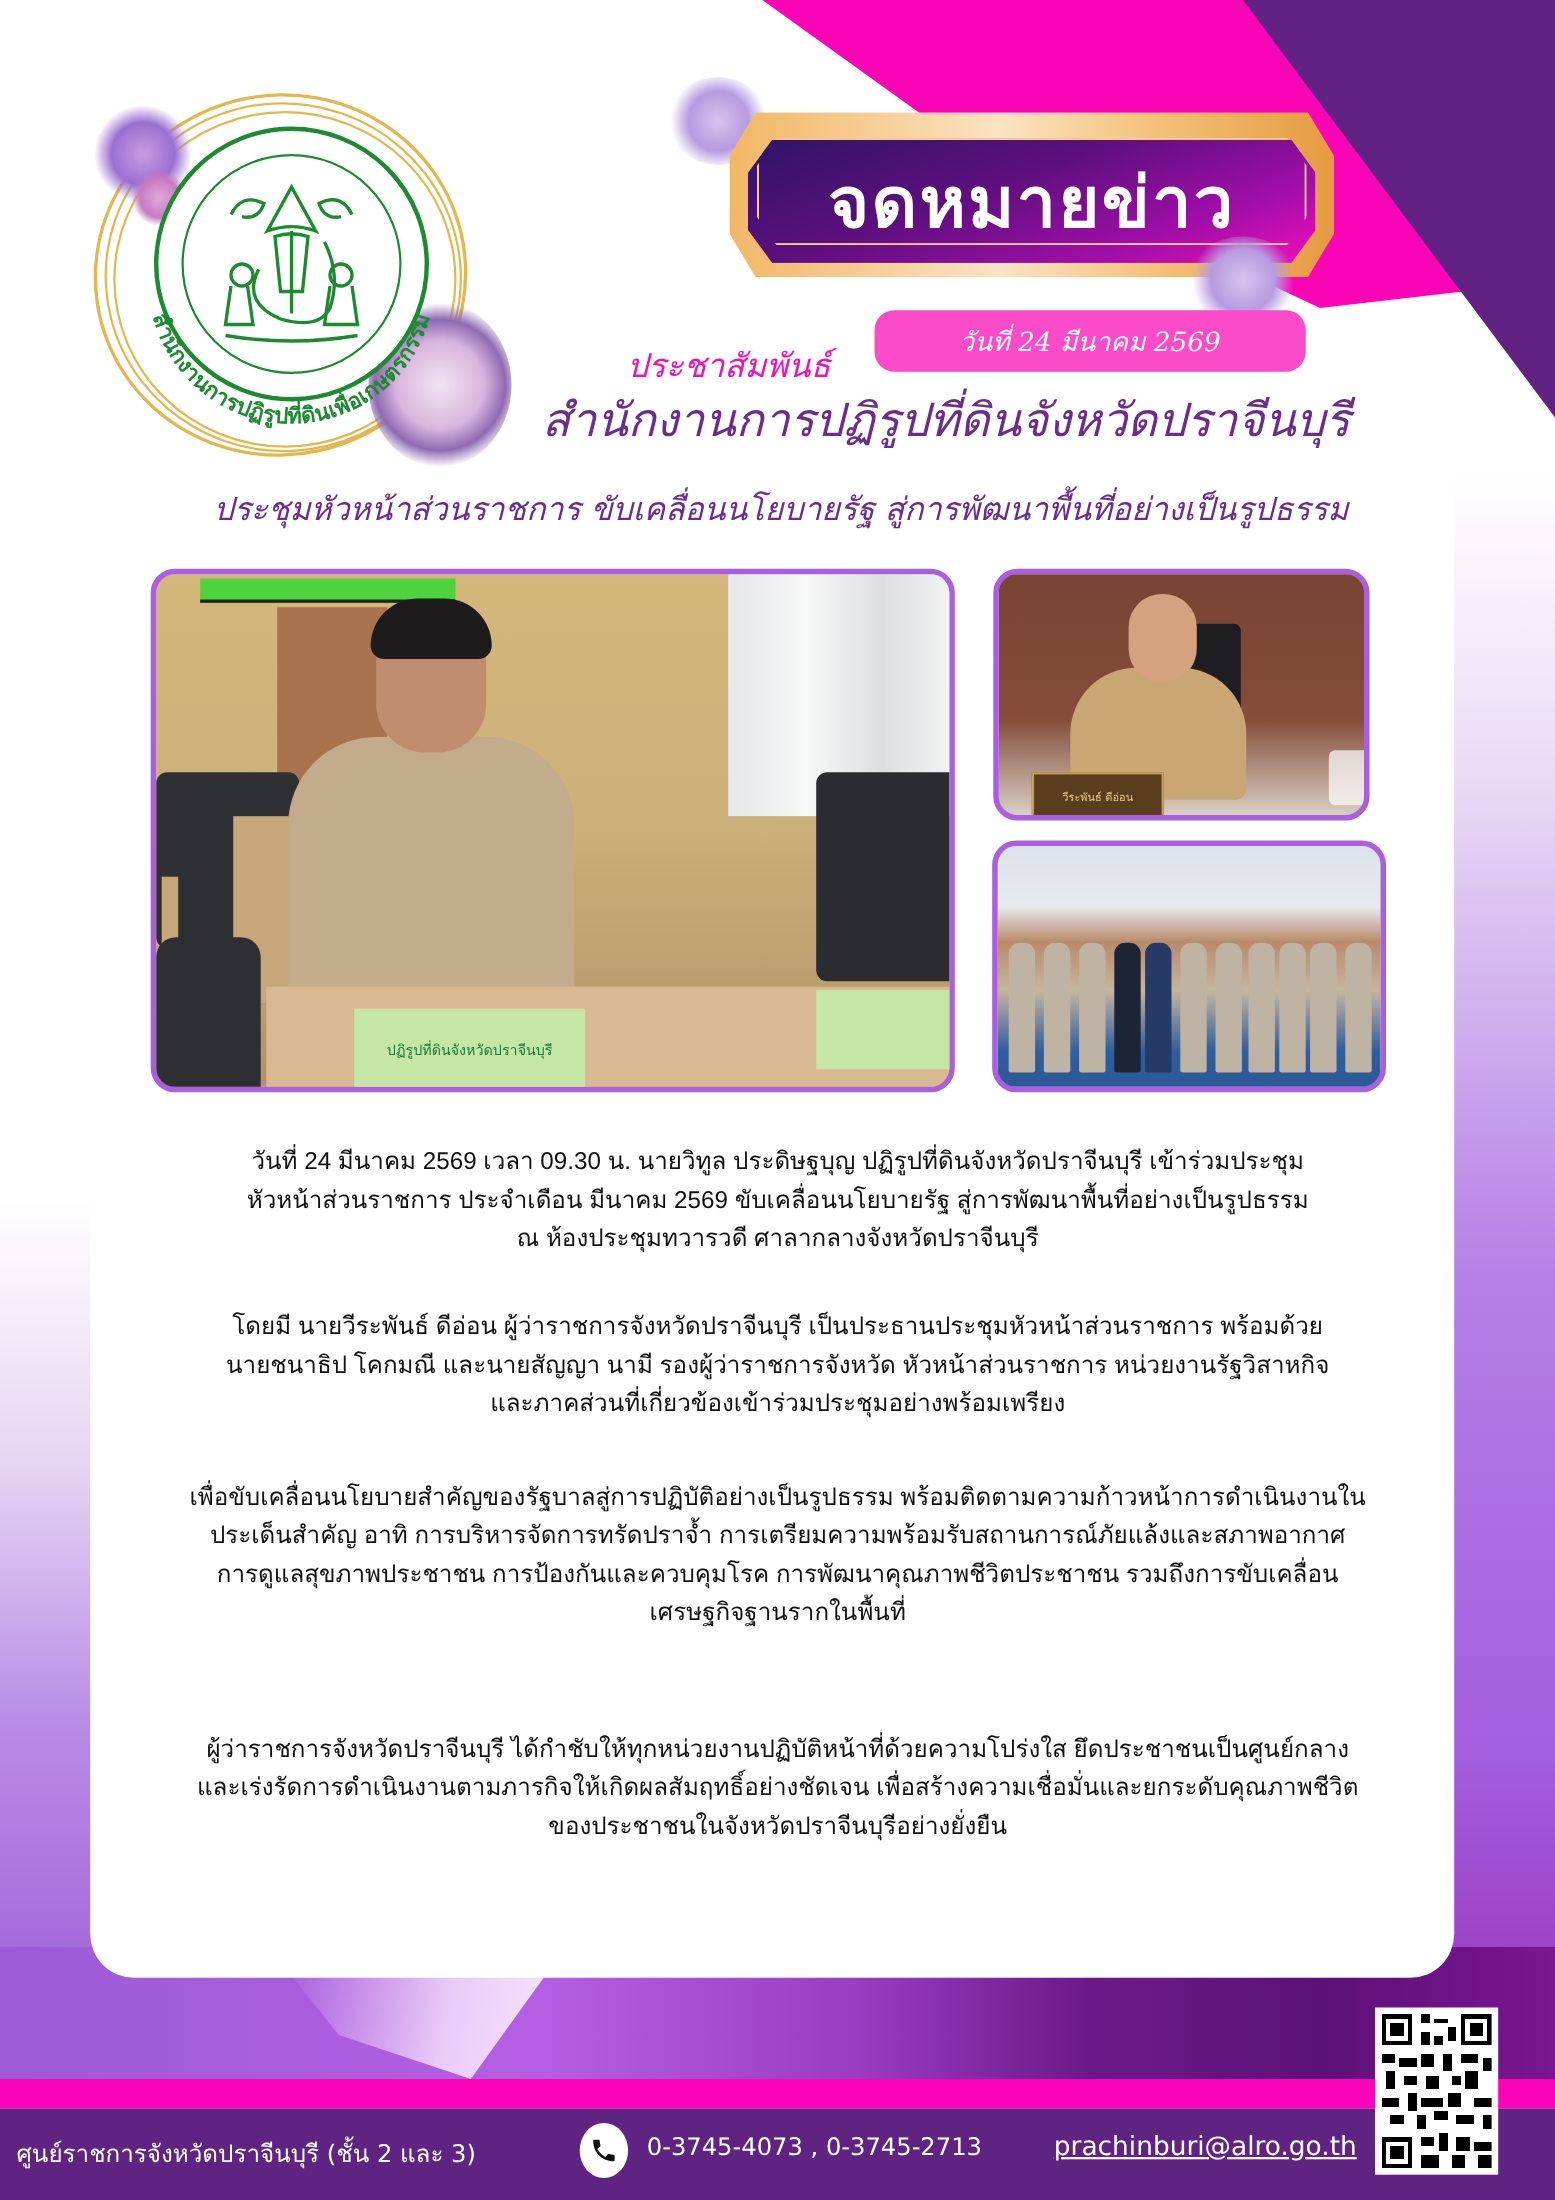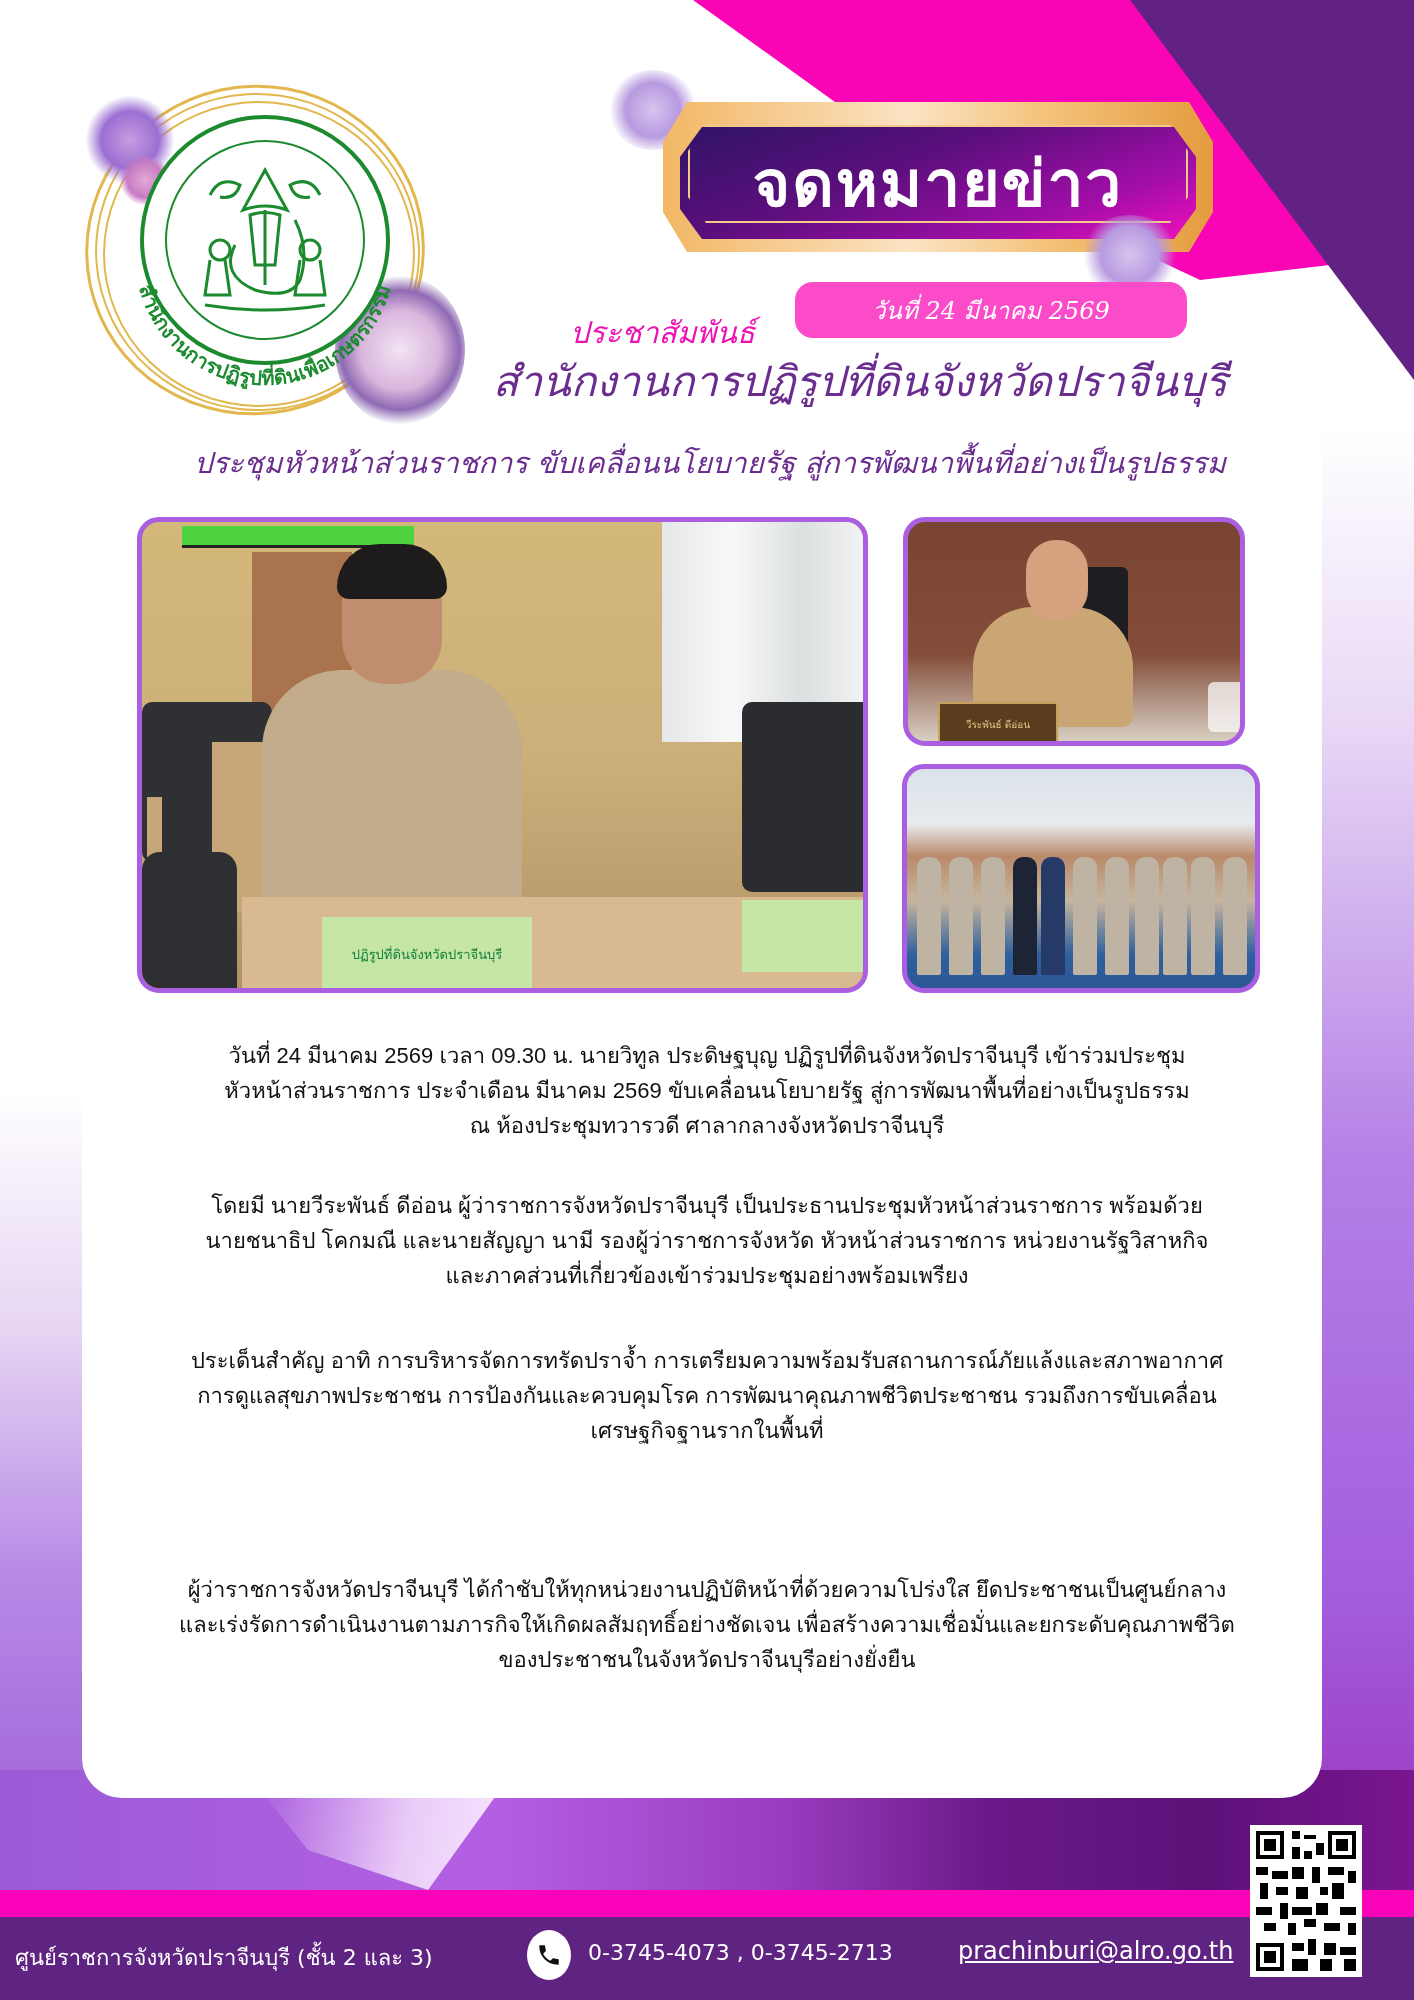--- a/index.html
+++ b/index.html
@@ -296,20 +296,21 @@
   <div>วันที่ 24 มีนาคม 2569 เวลา 09.30 น. นายวิทูล ประดิษฐบุญ ปฏิรูปที่ดินจังหวัดปราจีนบุรี เข้าร่วมประชุม</div>
   <div>หัวหน้าส่วนราชการ ประจำเดือน มีนาคม 2569 ขับเคลื่อนนโยบายรัฐ สู่การพัฒนาพื้นที่อย่างเป็นรูปธรรม</div>
   <div>ณ ห้องประชุมทวารวดี ศาลากลางจังหวัดปราจีนบุรี</div>
 </div>
 <div class="body-text p2">
   <div>โดยมี นายวีระพันธ์ ดีอ่อน ผู้ว่าราชการจังหวัดปราจีนบุรี เป็นประธานประชุมหัวหน้าส่วนราชการ พร้อมด้วย</div>
   <div>นายชนาธิป โคกมณี และนายสัญญา นามี รองผู้ว่าราชการจังหวัด หัวหน้าส่วนราชการ หน่วยงานรัฐวิสาหกิจ</div>
   <div>และภาคส่วนที่เกี่ยวข้องเข้าร่วมประชุมอย่างพร้อมเพรียง</div>
 </div>
 <div class="body-text p3">
+  <div>เพื่อขับเคลื่อนนโยบายสำคัญของรัฐบาลสู่การปฏิบัติอย่างเป็นรูปธรรม พร้อมติดตามความก้าวหน้าการดำเนินงานใน</div>
   <div>ประเด็นสำคัญ อาทิ การบริหารจัดการทรัดปราจ้ำ การเตรียมความพร้อมรับสถานการณ์ภัยแล้งและสภาพอากาศ</div>
   <div>การดูแลสุขภาพประชาชน การป้องกันและควบคุมโรค การพัฒนาคุณภาพชีวิตประชาชน รวมถึงการขับเคลื่อน</div>
   <div>เศรษฐกิจฐานรากในพื้นที่</div>
 </div>
 <div class="body-text p4">
   <div>ผู้ว่าราชการจังหวัดปราจีนบุรี ได้กำชับให้ทุกหน่วยงานปฏิบัติหน้าที่ด้วยความโปร่งใส ยึดประชาชนเป็นศูนย์กลาง</div>
   <div>และเร่งรัดการดำเนินงานตามภารกิจให้เกิดผลสัมฤทธิ์อย่างชัดเจน เพื่อสร้างความเชื่อมั่นและยกระดับคุณภาพชีวิต</div>
   <div>ของประชาชนในจังหวัดปราจีนบุรีอย่างยั่งยืน</div>
 </div>
 

